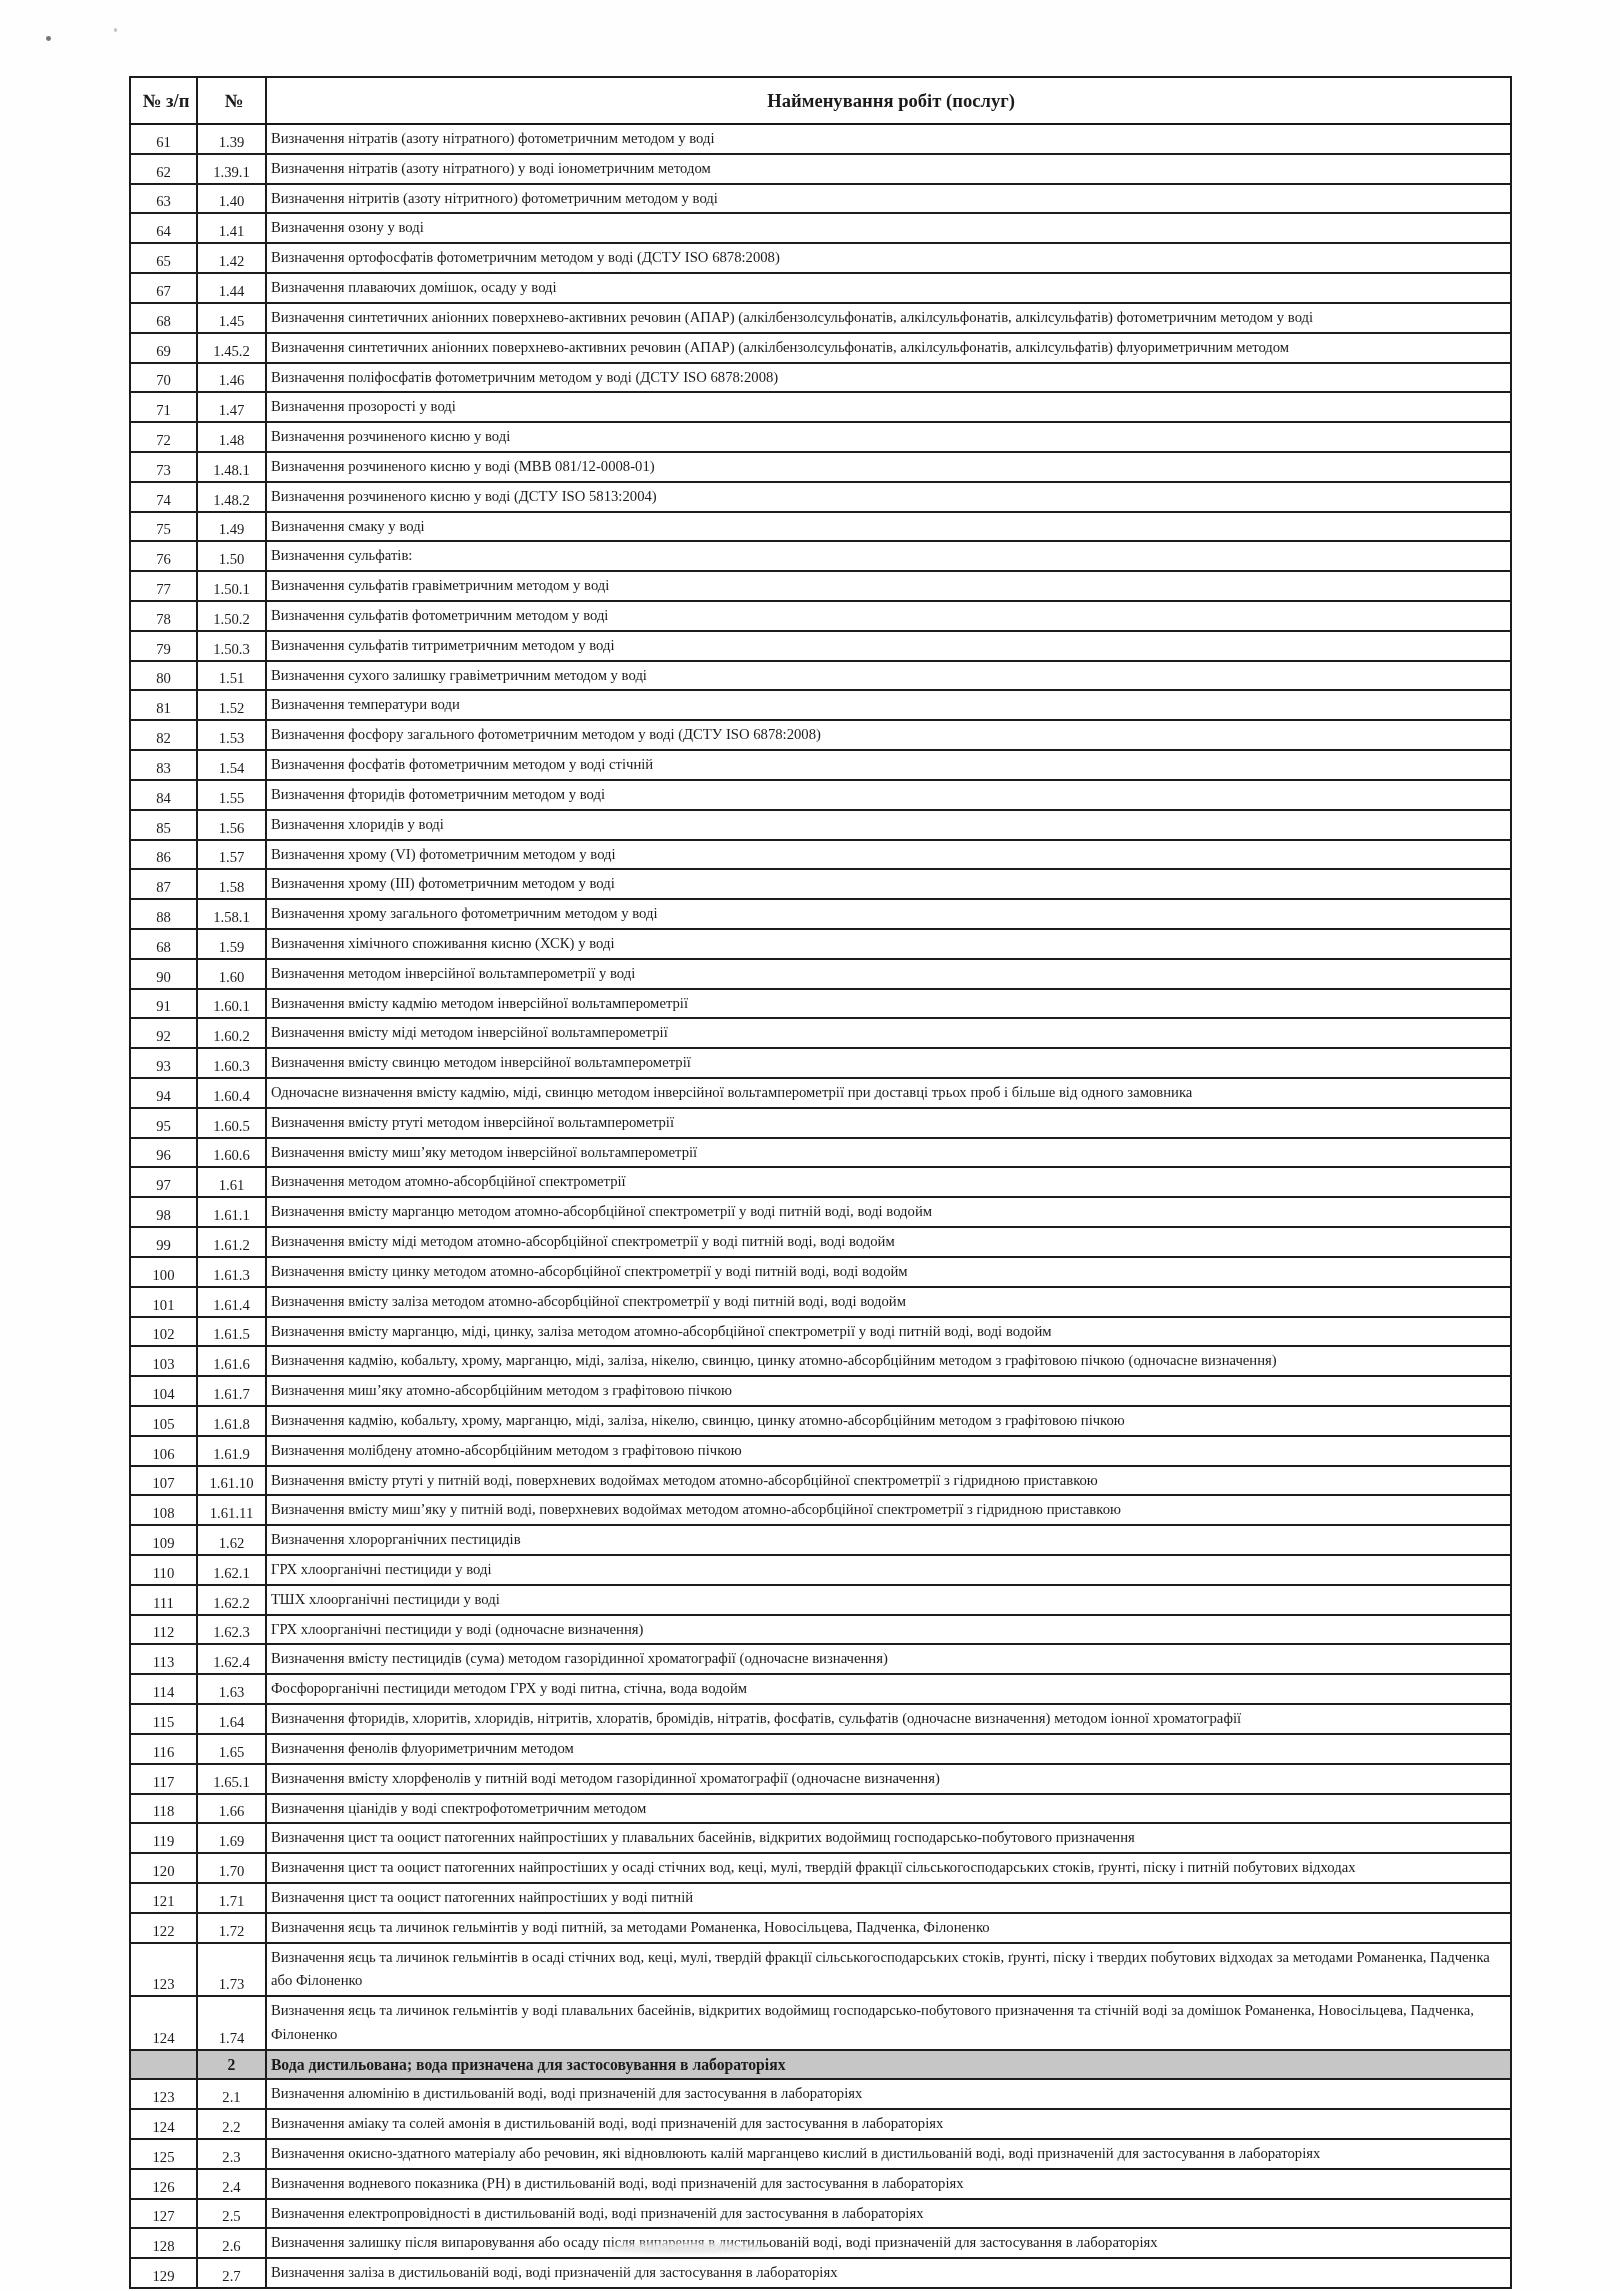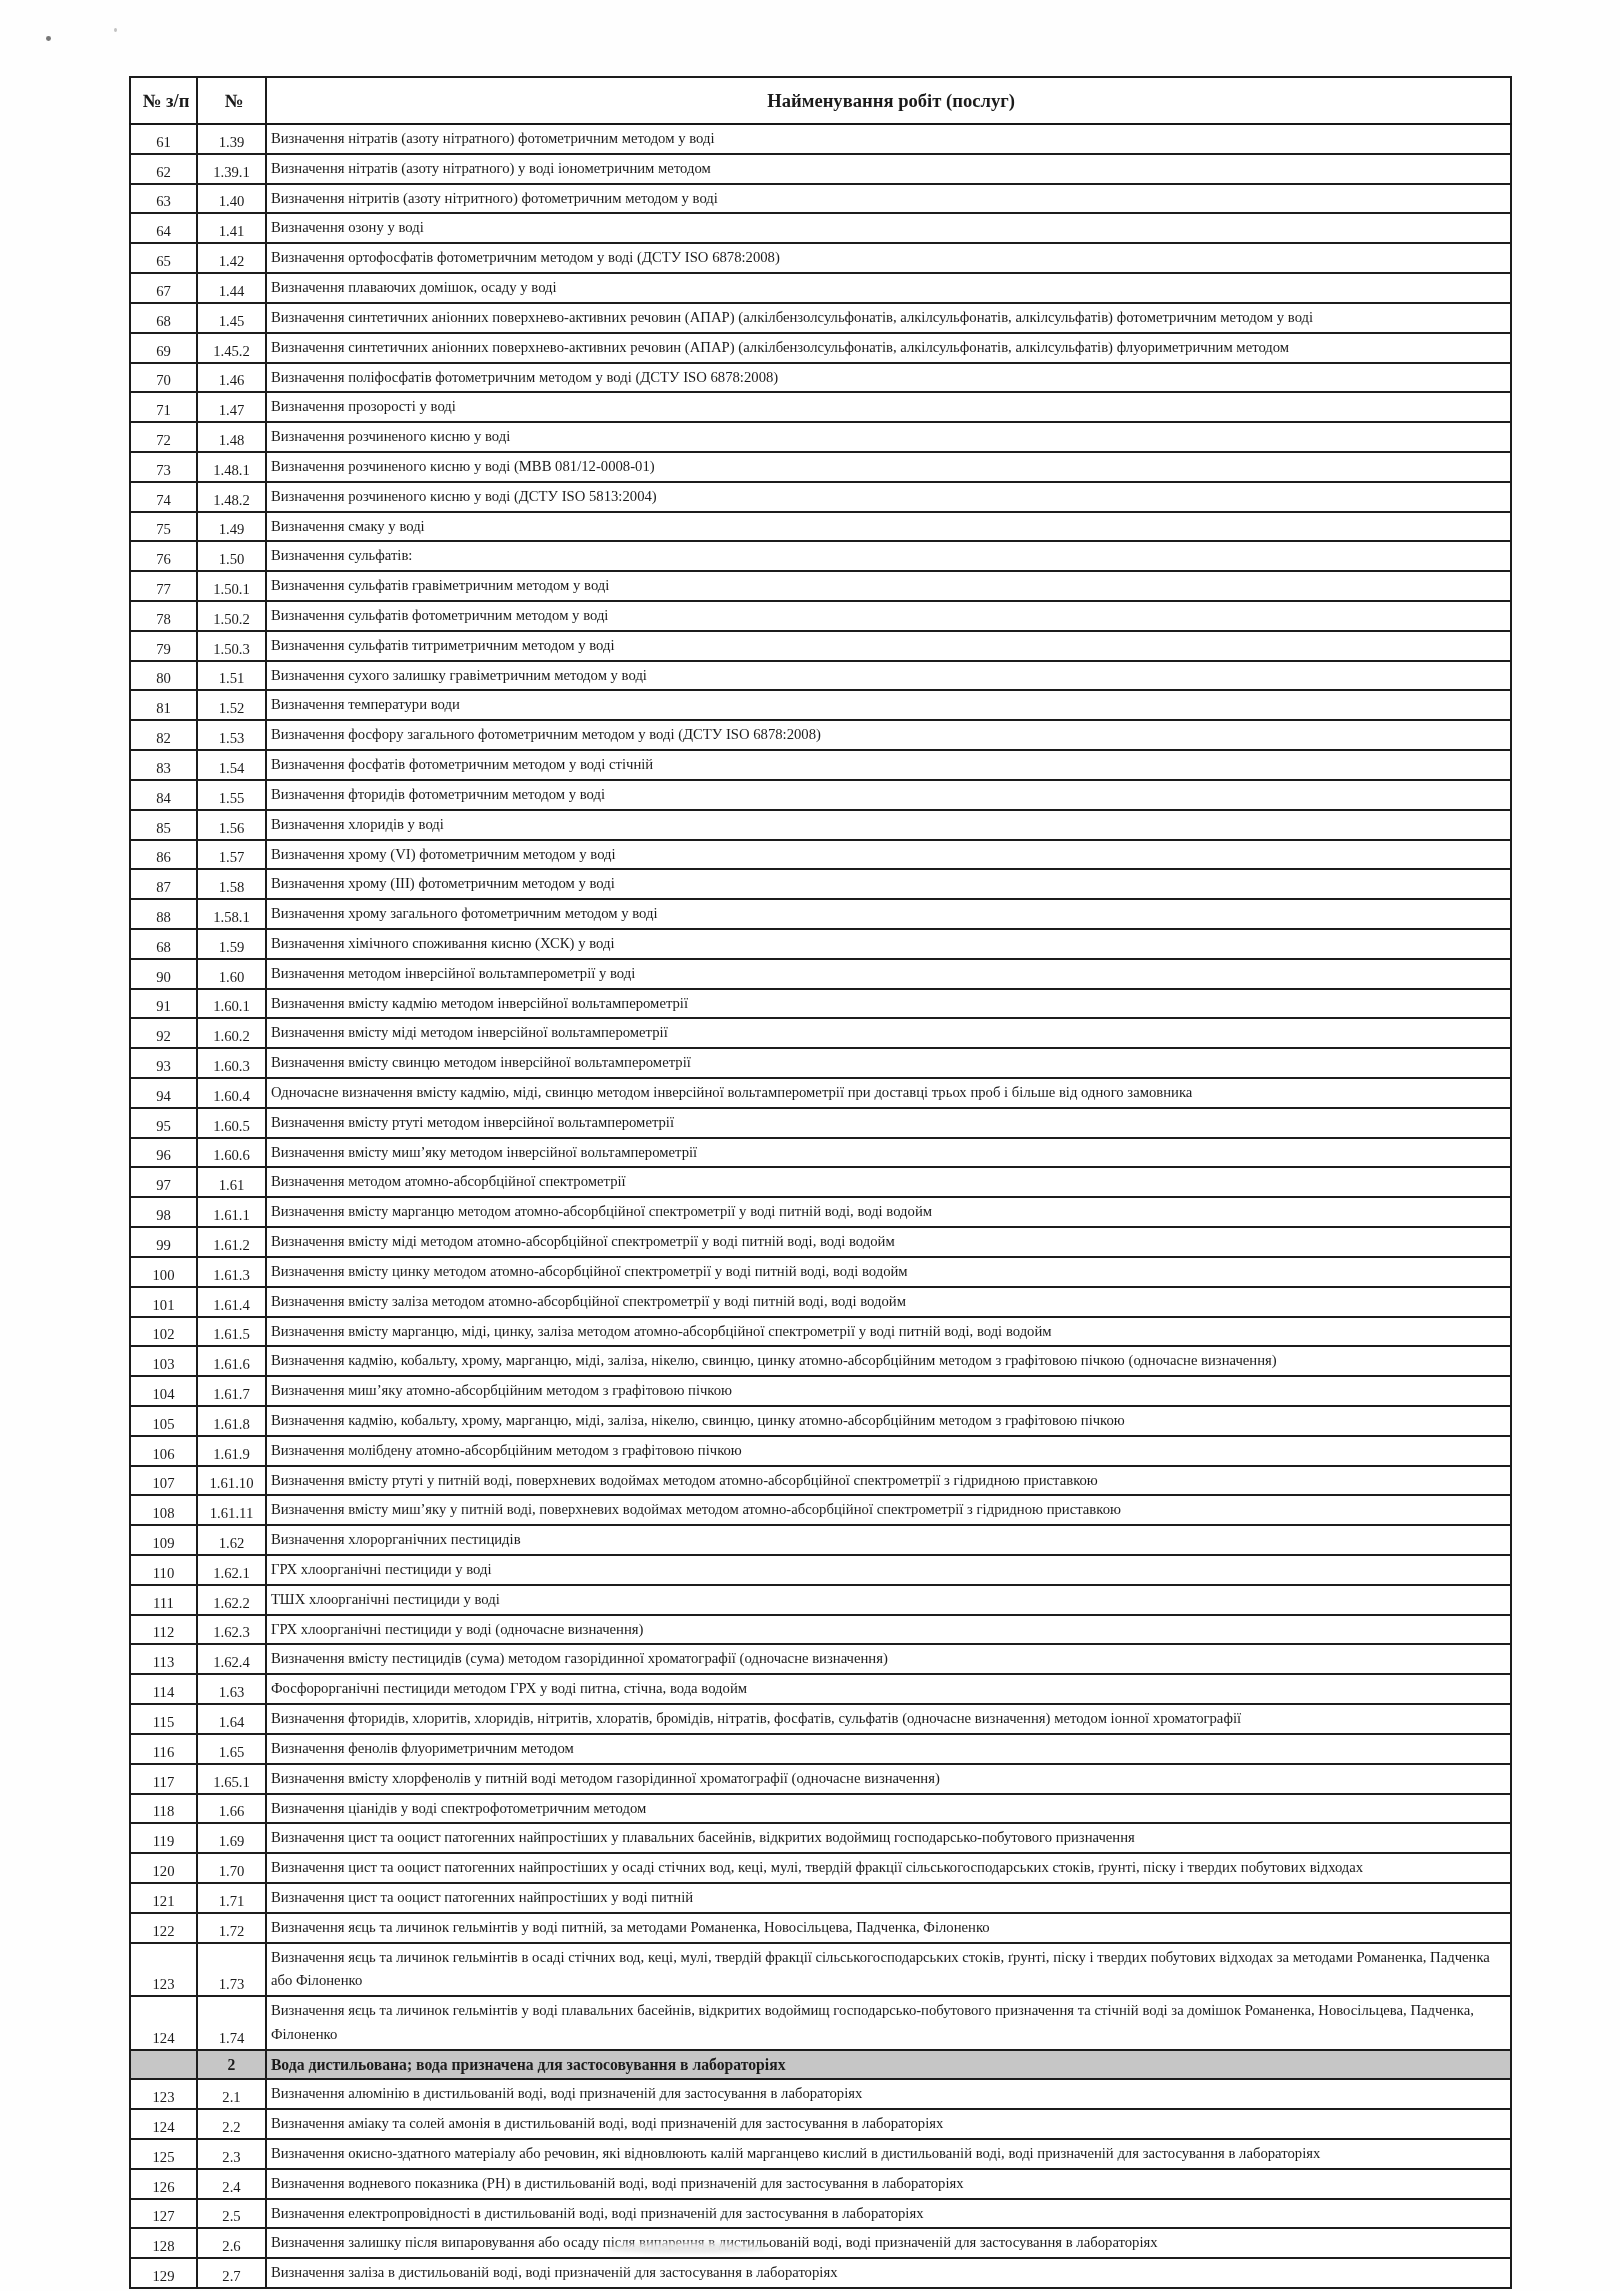--- a/index.html
+++ b/index.html
@@ -404,21 +404,21 @@
           <td class="desc">Визначення ціанідів у воді спектрофотометричним методом</td>
         </tr>
         <tr>
           <td class="idx">119</td>
           <td class="code">1.69</td>
           <td class="desc">Визначення цист та ооцист патогенних найпростіших у плавальних басейнів, відкритих водоймищ господарсько-побутового призначення</td>
         </tr>
         <tr>
           <td class="idx">120</td>
           <td class="code">1.70</td>
-          <td class="desc">Визначення цист та ооцист патогенних найпростіших у осаді стічних вод, кеці, мулі, твердій фракції сільськогосподарських стоків, ґрунті, піску і твердих побутових відходах</td>
+          <td class="desc">Визначення цист та ооцист патогенних найпростіших у осаді стічних вод, кеці, мулі, твердій фракції сільськогосподарських стоків, ґрунті, піску і питній побутових відходах</td>
         </tr>
         <tr>
           <td class="idx">121</td>
           <td class="code">1.71</td>
           <td class="desc">Визначення цист та ооцист патогенних найпростіших у воді питній</td>
         </tr>
         <tr>
           <td class="idx">122</td>
           <td class="code">1.72</td>
           <td class="desc">Визначення яєць та личинок гельмінтів у воді питній,  за методами Романенка, Новосільцева, Падченка, Філоненко</td>

